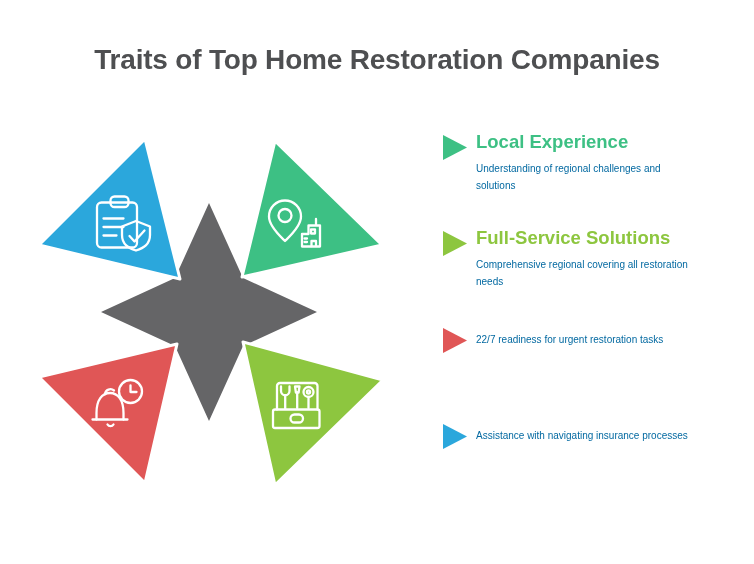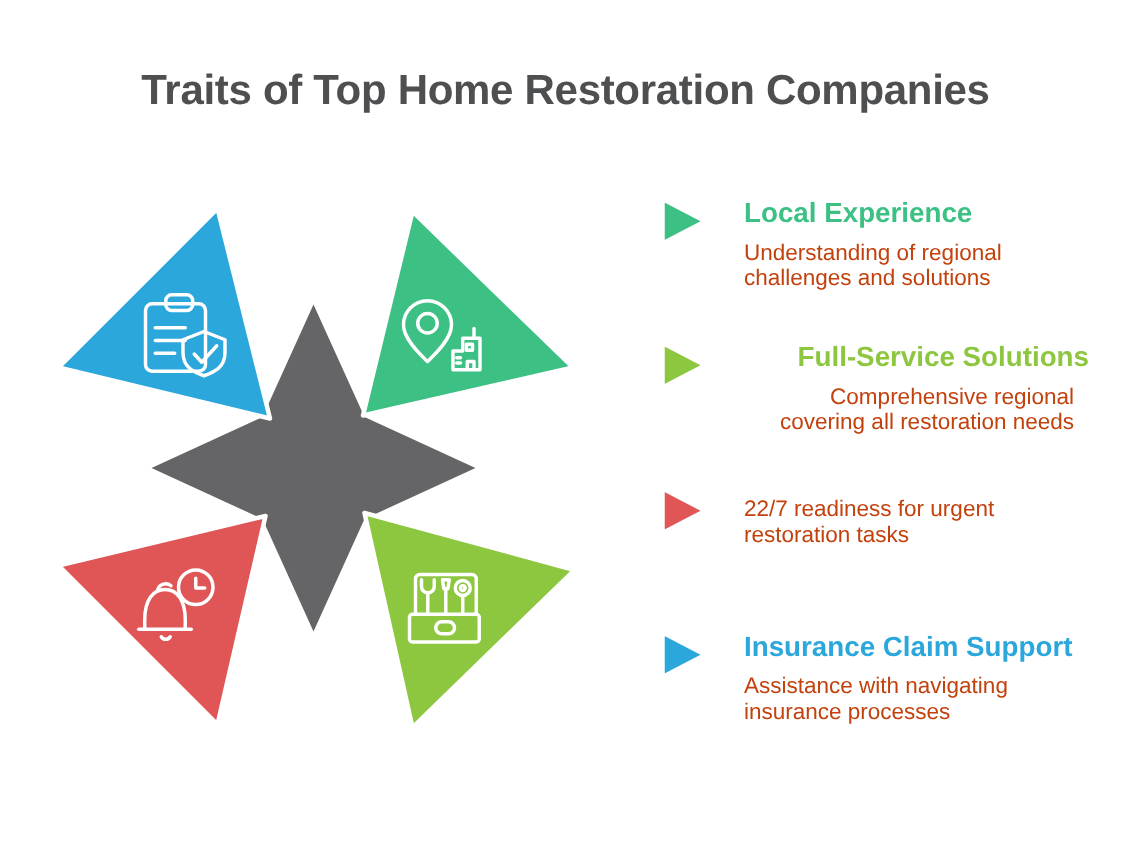--- a/index.html
+++ b/index.html
@@ -9,30 +9,30 @@
   }
   .stage{position:absolute;left:0;top:0;width:754px;height:564px;border-radius:28px;}
   .page-title{
     position:absolute;left:0;top:44px;width:754px;text-align:center;
     font-size:28px;font-weight:700;color:#4E4F51;letter-spacing:-0.2px;
   }
   .center-graphic{position:absolute;left:0;top:0;width:420px;height:520px;}
   .traits{position:absolute;left:443px;top:0;width:290px;}
   .trait{position:absolute;left:0;width:290px;}
   .trait:nth-child(1){top:131px;}
-  .trait:nth-child(2){top:227px;text-align:right;}
+  .trait:nth-child(2){top:227px;}
   .trait:nth-child(3){top:324px;}
   .trait:nth-child(4){top:420px;}
   .bullet{position:absolute;left:0;top:4px;width:24px;height:25px;display:block;}
-  .trait-content{margin-left:53px;width:230px;}
+  .trait-content{margin-left:33px;width:230px;}
   .trait-heading{
     font-size:18.5px;font-weight:700;line-height:22px;white-space:nowrap;
   }
   .trait-desc{
-    margin-top:8px;font-size:15px;line-height:16.5px;color:#c2410c;width:220px;
+    margin-top:8px;font-size:10px;line-height:16.5px;color:#0369a1;width:220px;
   }
   svg{display:block;}
   .icon-stroke{fill:none;stroke:#ffffff;stroke-width:2.3;stroke-linecap:round;stroke-linejoin:round;}
 </style>
 </head>
 <body>
 
 <div class="stage">
 
   <div class="page-title">Traits of Top Home Restoration Companies</div>
@@ -119,19 +119,18 @@
       <div class="trait-content">
         <div class="trait-desc">22/7 readiness for urgent restoration tasks</div>
       </div>
     </div>
 
     <div class="trait">
       <svg class="bullet" viewBox="0 0 24 25">
         <polygon points="0,0 24,12.5 0,25" fill="#2BA7DC"></polygon>
       </svg>
       <div class="trait-content">
-        <div class="trait-heading" style="color: rgb(43, 167, 220);">Insurance Claim Support</div>
         <div class="trait-desc">Assistance with navigating insurance processes</div>
       </div>
     </div>
 
   </div>
 </div>
 
 </body></html>

